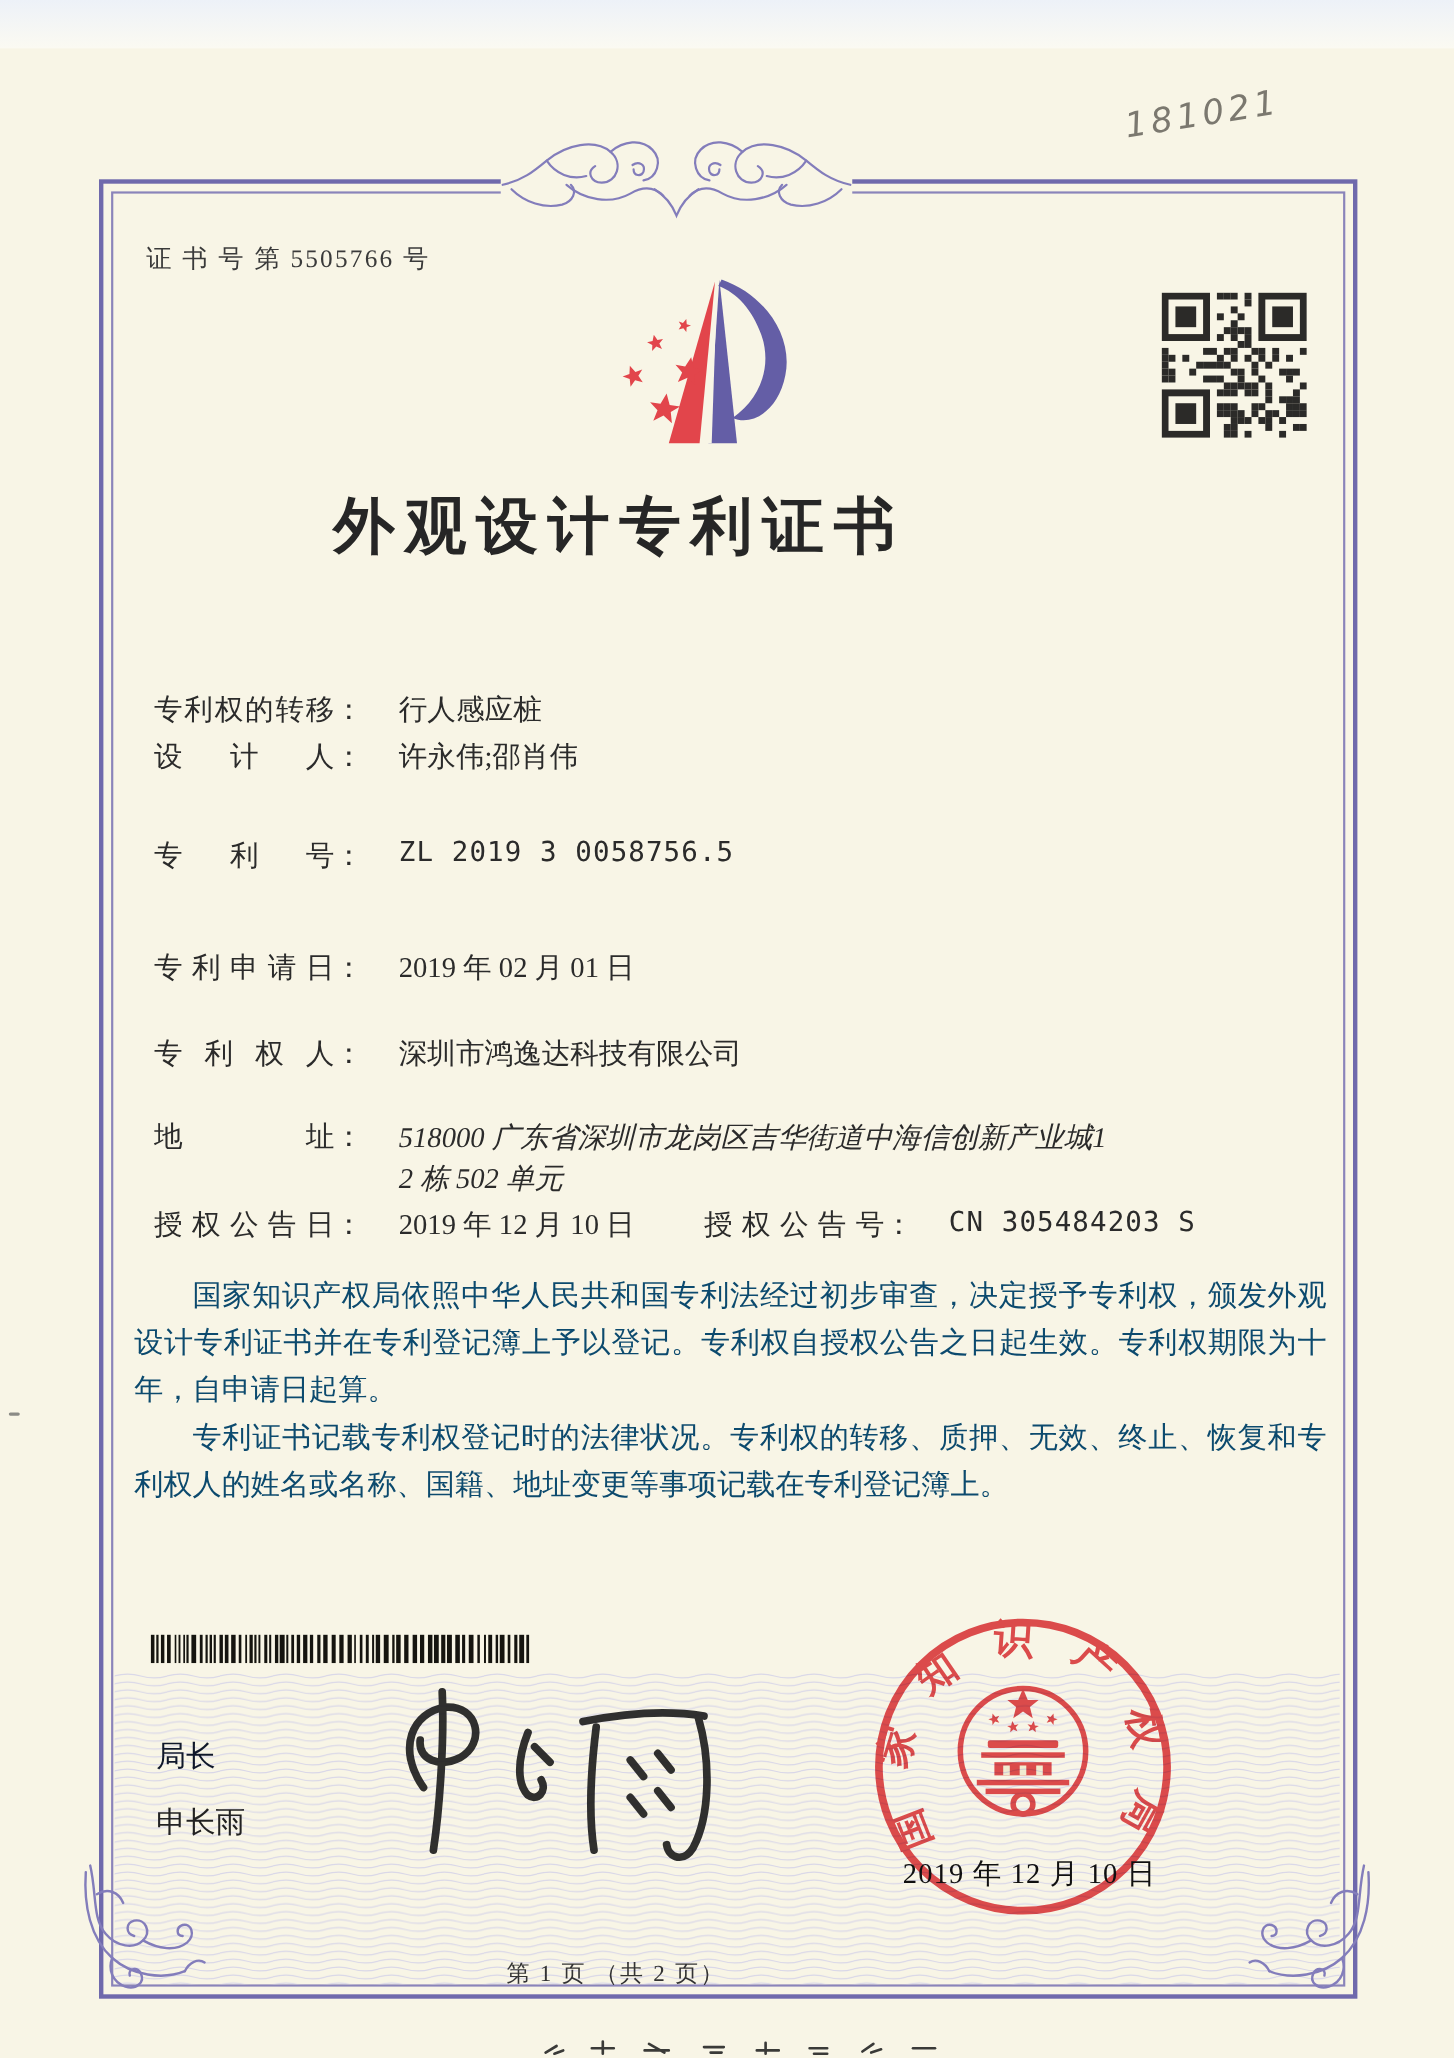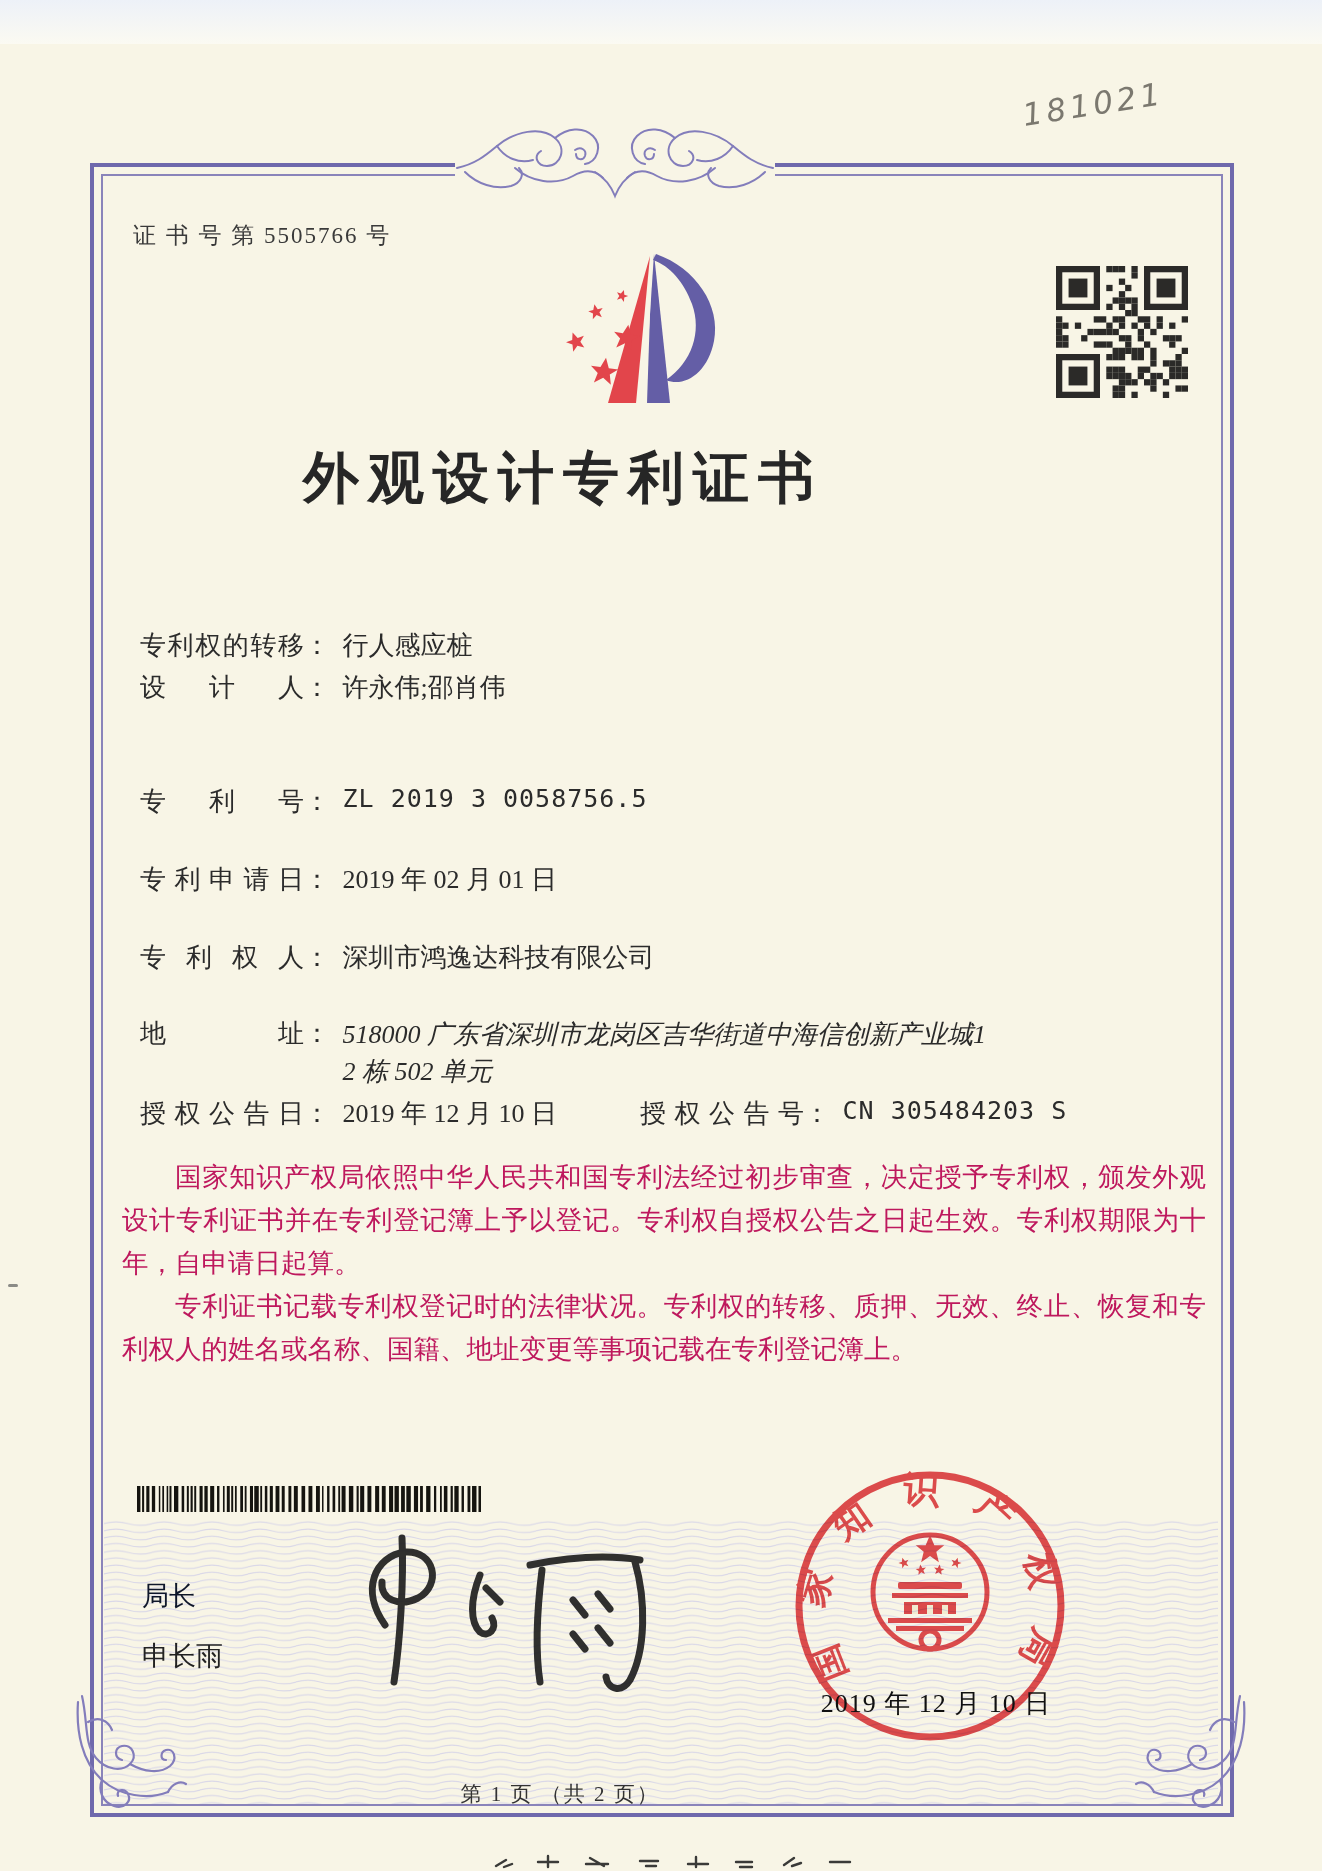--- a/index.html
+++ b/index.html
@@ -24,26 +24,26 @@
   
   #certno{left:133px;top:220px;font-size:23px;letter-spacing:2px;color:#3a3a3a;}
   
   #title{left:200px;top:441px;width:726px;text-align:center;
     font-size:56px;font-weight:700;letter-spacing:9px;color:#262626;}
   
   .frow{position:absolute;left:140px;font-size:26px;color:#2b2b2b;white-space:nowrap;}
   .lbl{display:inline-block;width:164px;text-align:justify;text-align-last:justify;
     vertical-align:top;}
   .colon{display:inline-block;vertical-align:top;}
-  .val{display:inline-block;margin-left:6px;vertical-align:top;}
+  .val{display:inline-block;margin-left:26px;vertical-align:top;}
   .val-mono{font-family:"DejaVu Sans Mono",monospace;font-size:25px;letter-spacing:1px;}
   .vline{display:block;line-height:37px;white-space:nowrap;font-style:italic;}
   
   #body-text{left:122px;top:1156px;width:1084px;font-size:26.5px;line-height:43px;
-    color:#be185d;text-align:justify;}
+    color:#0c4a6e;text-align:justify;}
   #body-text p{margin:0;text-indent:2em;}
   
   #director-title{left:142px;top:1578px;font-size:27px;color:#0f172a;z-index:3;}
   #director-name{left:142px;top:1638px;font-size:27px;color:#222;z-index:3;}
   
   #seal-date{left:796px;top:1686px;width:280px;text-align:center;font-size:26px;
     color:#101010;letter-spacing:1px;z-index:5;}
   
   #footer{left:430px;top:1780px;width:260px;text-align:center;font-size:21px;
     letter-spacing:2px;color:#333;z-index:3;}
@@ -261,21 +261,21 @@
   <div id="title" class="abs">外观设计专利证书</div>
 
   <div class="frow" style="top:628px">
     <span class="lbl">专利权的转移</span><span class="colon">：</span>
     <span class="val">行人感应桩</span>
   </div>
   <div class="frow" style="top:670px">
     <span class="lbl">设计人</span><span class="colon">：</span>
     <span class="val">许永伟;邵肖伟</span>
   </div>
-  <div class="frow" style="top:784px">
+  <div class="frow" style="top:760px">
     <span class="lbl">专利号</span><span class="colon">：</span>
     <span class="val val-mono">ZL 2019 3 0058756.5</span>
   </div>
   <div class="frow" style="top:862px">
     <span class="lbl">专利申请日</span><span class="colon">：</span>
     <span class="val">2019 年 02 月 01 日</span>
   </div>
   <div class="frow" style="top:940px">
     <span class="lbl">专利权人</span><span class="colon">：</span>
     <span class="val">深圳市鸿逸达科技有限公司</span>

